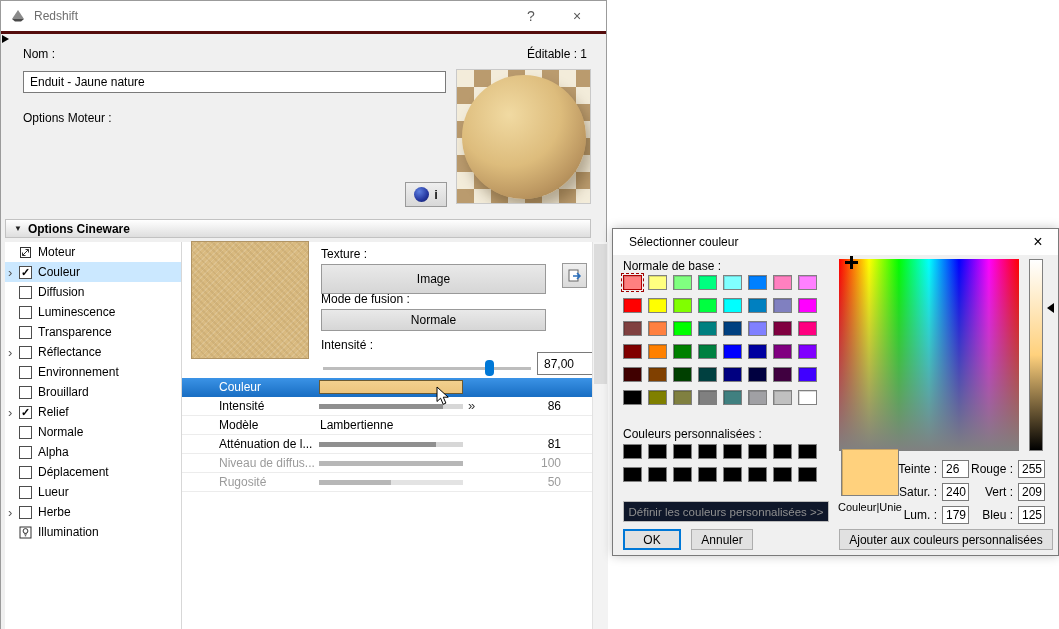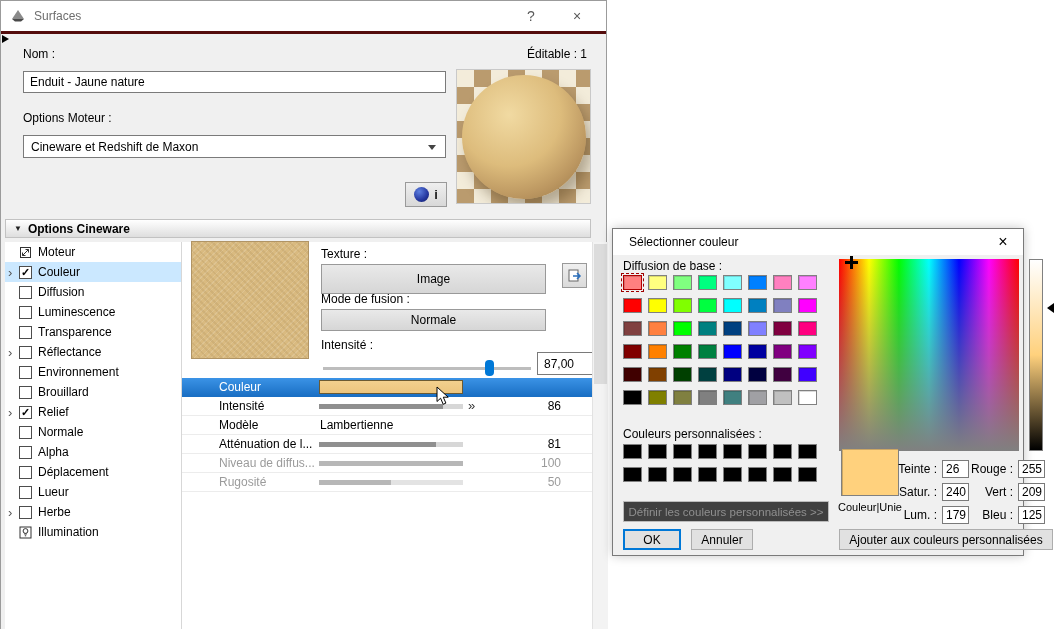--- a/index.html
+++ b/index.html
@@ -64,21 +64,21 @@
   .prop-row.disabled .prop-slider { background:#e3e3e3; }
   .prop-row.disabled .prop-slider .fill { background:#b7b7b7; }
   .shortcut-chevron { position:absolute; left:286px; top:1px; font-size:13px; color:#333; }
 
   .scrollbar { position:absolute; left:591px; top:241px; width:16px; height:388px; background:#f3f3f3; border-left:1px solid #e2e2e2; }
   .scroll-thumb { position:absolute; left:1px; top:2px; width:13px; height:140px; background:#dcdcdc; }
 
   .mouse-cursor { position:absolute; left:436px; top:386px; z-index:60; }
 
   
-  .color-dialog { position:absolute; left:612px; top:228px; width:412px; height:328px; background:#f0f0f0; border:1px solid #7a7a7a; box-shadow:0 0 10px rgba(0,0,0,.22); z-index:20; }
+  .color-dialog { position:absolute; left:612px; top:228px; width:447px; height:328px; background:#f0f0f0; border:1px solid #7a7a7a; box-shadow:0 0 10px rgba(0,0,0,.22); z-index:20; }
   .cd-titlebar { position:absolute; left:0; top:0; width:100%; height:26px; background:#ffffff; }
   .cd-title { position:absolute; left:16px; top:6px; font-size:12px; color:#000; }
   .cd-close { position:absolute; right:4px; top:0; width:32px; height:26px; display:flex; align-items:center; justify-content:center; font-size:16px; color:#000; }
   .cd-label { position:absolute; font-size:12px; color:#000; }
   .color-grid { position:absolute; display:grid; grid-template-columns:repeat(8,19px); column-gap:6px; row-gap:8px; }
   .color-cell { width:19px; height:15px; border:1px solid #808080; box-shadow:inset 1px 1px 0 rgba(0,0,0,.15); }
   .color-cell.selected { outline:1px dashed #a00000; outline-offset:1px; border-color:#b00000; }
 
   .gradient-field { position:absolute; left:226px; top:30px; width:180px; height:192px;
     background:linear-gradient(to bottom, rgba(128,128,128,0), #808080),
@@ -93,51 +93,47 @@
   .current-swatch { position:absolute; left:228px; top:219px; width:58px; height:48px; border:1px solid #808080; box-shadow:inset 1px 1px 0 rgba(0,0,0,.2); }
   .solid-label { position:absolute; left:222px; top:272px; width:70px; text-align:center; font-size:11px; color:#000; }
 
   .field-row { position:absolute; height:18px; }
   .field-label { position:absolute; right:123px; top:2px; font-size:12px; white-space:nowrap; }
   .field-label2 { position:absolute; right:47px; top:2px; font-size:12px; white-space:nowrap; }
   .num-field { position:absolute; width:27px; height:18px; background:#fff; border:1px solid #7a7a7a; font-size:12px; padding-left:3px; font-family:"Liberation Sans", sans-serif; }
 
   .cd-btn { position:absolute; background:#e1e1e1; border:1px solid #adadad; font-size:12px; display:flex; align-items:center; justify-content:center; color:#000; }
   .cd-btn.focused { border:2px solid #0078d7; }
-  .cd-btn.disabled { color:#8f8f8f; background:#404040; border-color:#bcbcbc; font-size:11.5px; }
+  .cd-btn.disabled { color:#8f8f8f; background:#0f172a; border-color:#bcbcbc; font-size:11.5px; }
 </style>
 </head>
 <body>
 
 <div class="main-window">
   <div class="titlebar">
     <svg class="app-icon" viewBox="0 0 16 16">
         <polygon points="2,11 8,2 14,11" fill="#8a8a8a"></polygon>
         <polygon points="2,11 14,11 11,13.5 5,13.5" fill="#4a4a4a"></polygon>
       </svg>
-    <span class="title">Surfaces</span>
+    <span class="title">Redshift</span>
     <span class="tb-btn tb-help">?</span>
     <span class="tb-btn tb-close">×</span>
   </div>
   <div class="red-line"></div>
   <div class="collapse-tri"></div>
 
   <span class="lbl" style="left:22px; top:46px;">Nom :</span>
   <span class="lbl" style="right:19px; top:46px;">Éditable : 1</span>
   <input class="txt-input" style="left: 22px; top: 70px; width: 423px; height: 22px;" value="Enduit - Jaune nature">
 
   <div class="preview">
     <div class="sphere"></div>
   </div>
 
   <span class="lbl" style="left:22px; top:110px;">Options Moteur :</span>
-  <div class="dropdown">
-    <span>Cineware et Redshift de Maxon</span>
-    <span class="dd-arrow"></span>
-  </div>
 
   <div class="c4d-btn">
     <span class="c4d-ball"></span>
     <span class="info-i">i</span>
   </div>
 
   <div class="section-header">
     <span class="tri">▼</span>
     <span>Options Cineware</span>
   </div>
@@ -298,21 +294,21 @@
 <svg class="mouse-cursor" width="14" height="20" viewBox="0 0 14 20">
     <path d="M1,1 L1,15.5 L4.6,12.2 L7.2,18.3 L9.9,17.1 L7.3,11.2 L12.2,11.2 Z" fill="#fff" stroke="#000"></path>
   </svg>
 
 <div class="color-dialog">
   <div class="cd-titlebar">
     <span class="cd-title">Sélectionner couleur</span>
     <span class="cd-close">×</span>
   </div>
 
-  <span class="cd-label" style="left:10px; top:30px;">Diffusion de base :</span>
+  <span class="cd-label" style="left:10px; top:30px;">Normale de base :</span>
   <div class="color-grid" style="left:10px; top:46px;">
       <div class="color-cell selected" style="background: rgb(255, 128, 128);"></div>
       <div class="color-cell" style="background: rgb(255, 255, 128);"></div>
       <div class="color-cell" style="background: rgb(128, 255, 128);"></div>
       <div class="color-cell" style="background: rgb(0, 255, 128);"></div>
       <div class="color-cell" style="background: rgb(128, 255, 255);"></div>
       <div class="color-cell" style="background: rgb(0, 128, 255);"></div>
       <div class="color-cell" style="background: rgb(255, 128, 192);"></div>
       <div class="color-cell" style="background: rgb(255, 128, 255);"></div>
       <div class="color-cell" style="background: rgb(255, 0, 0);"></div>

